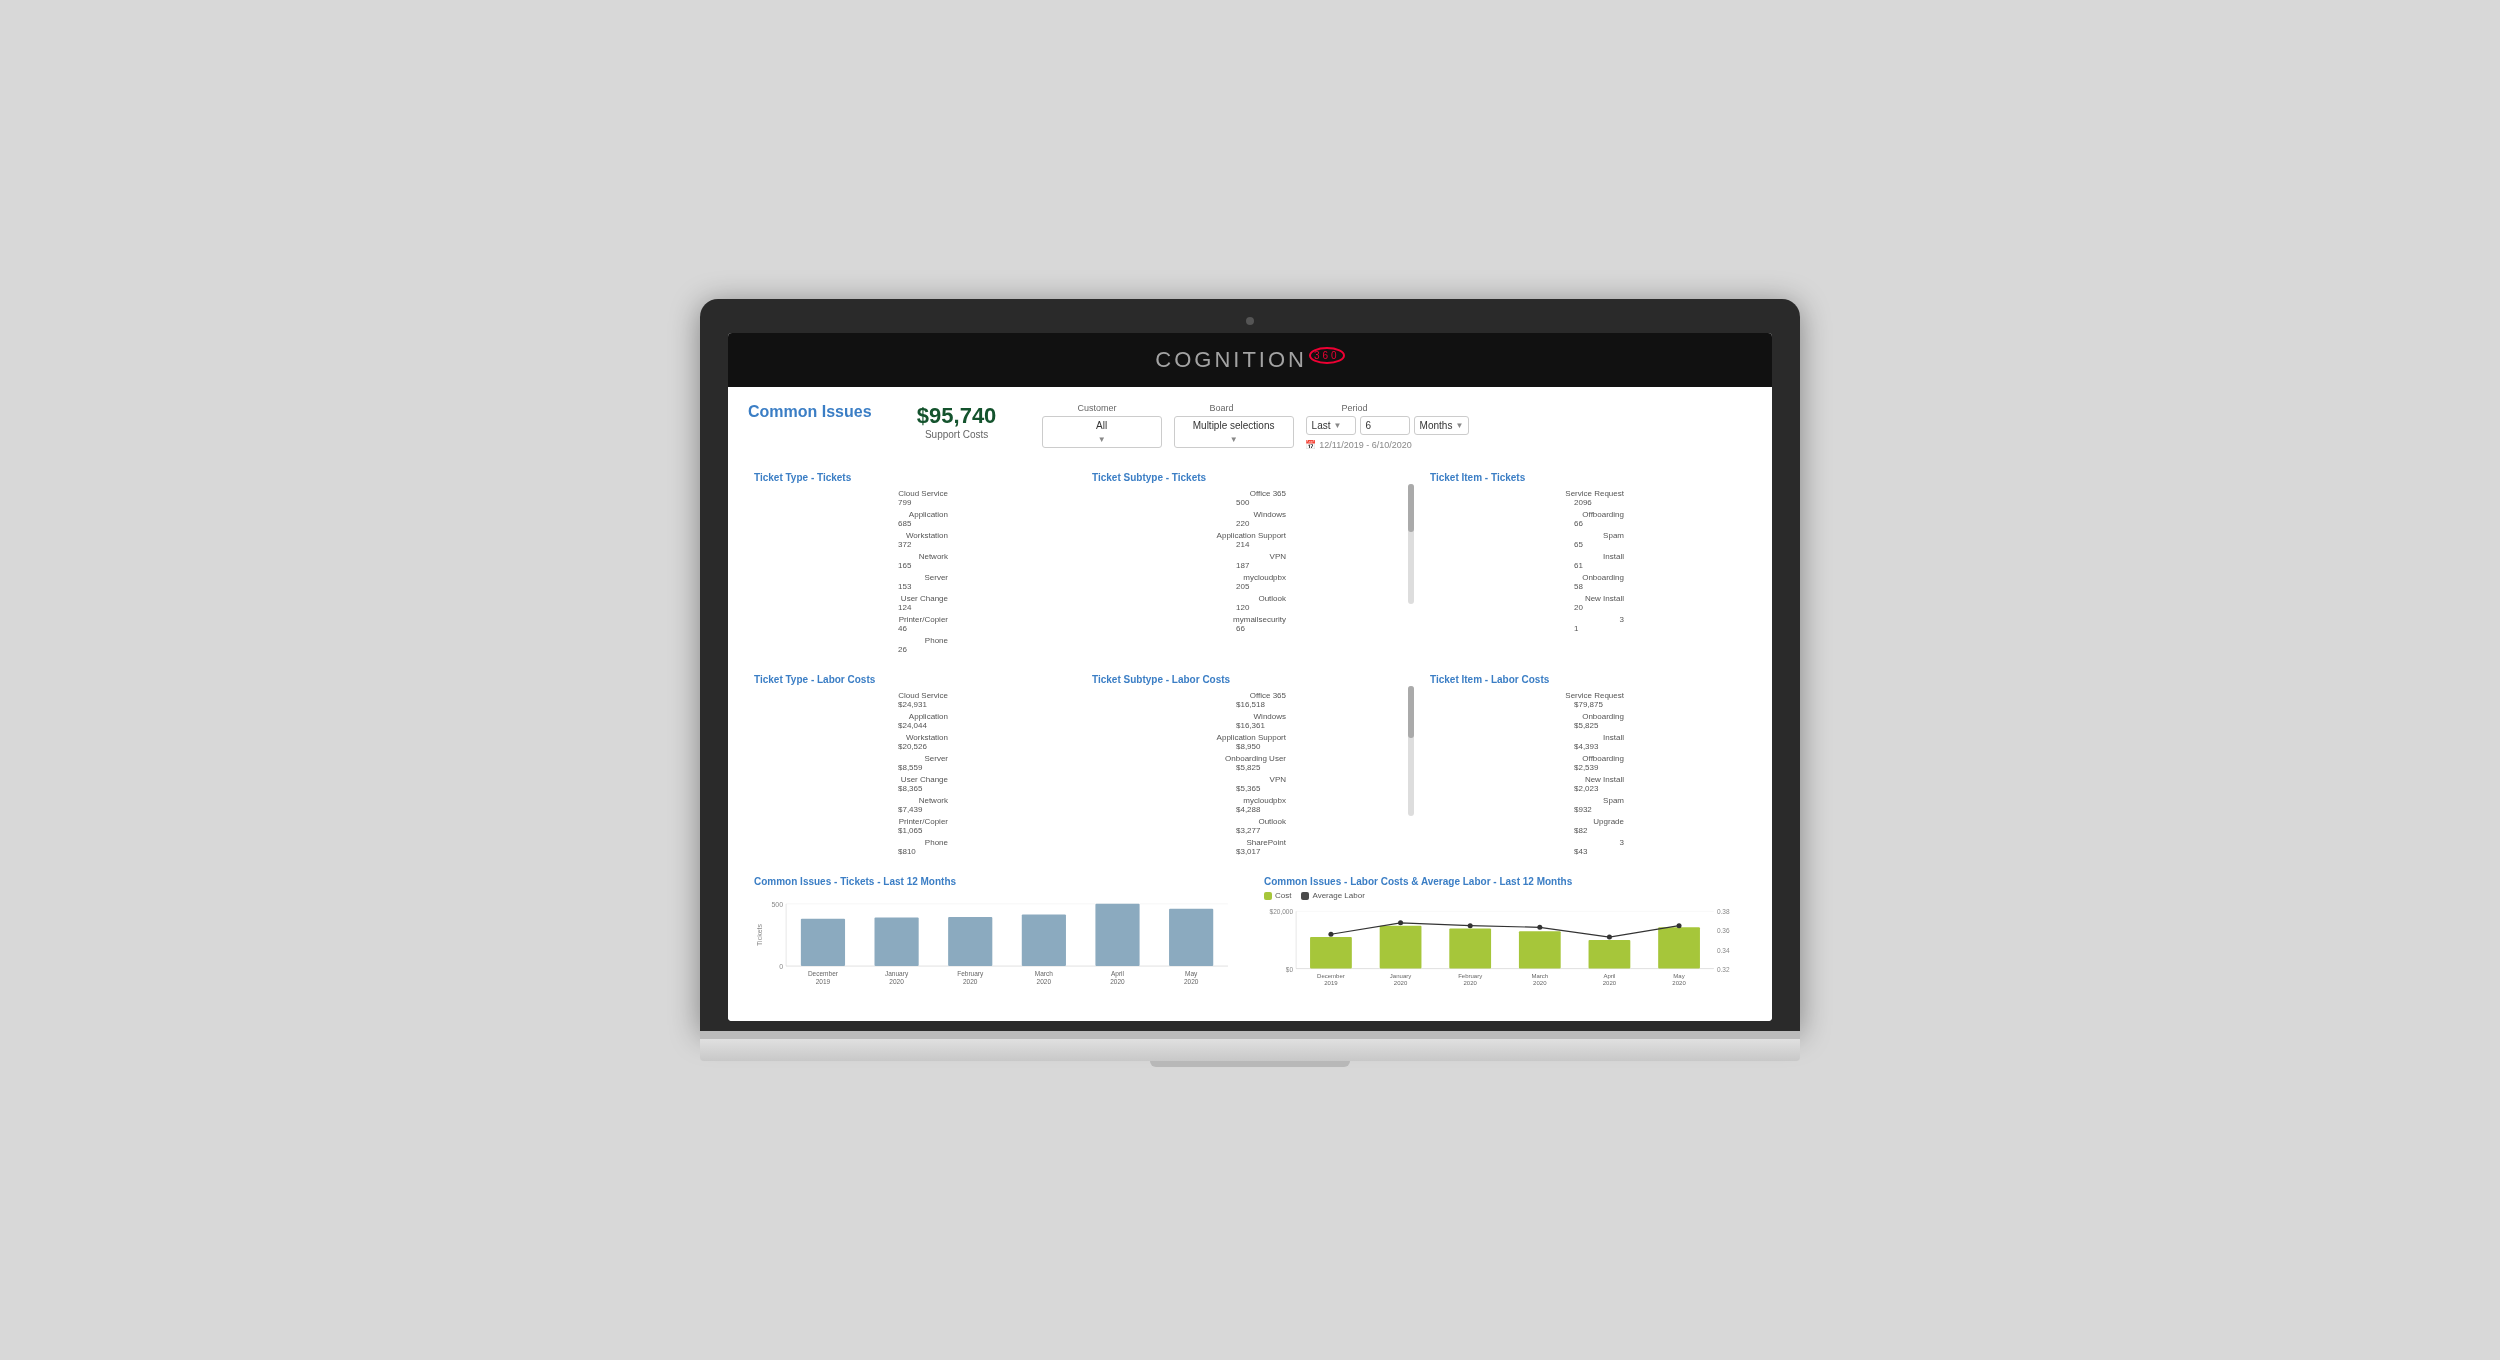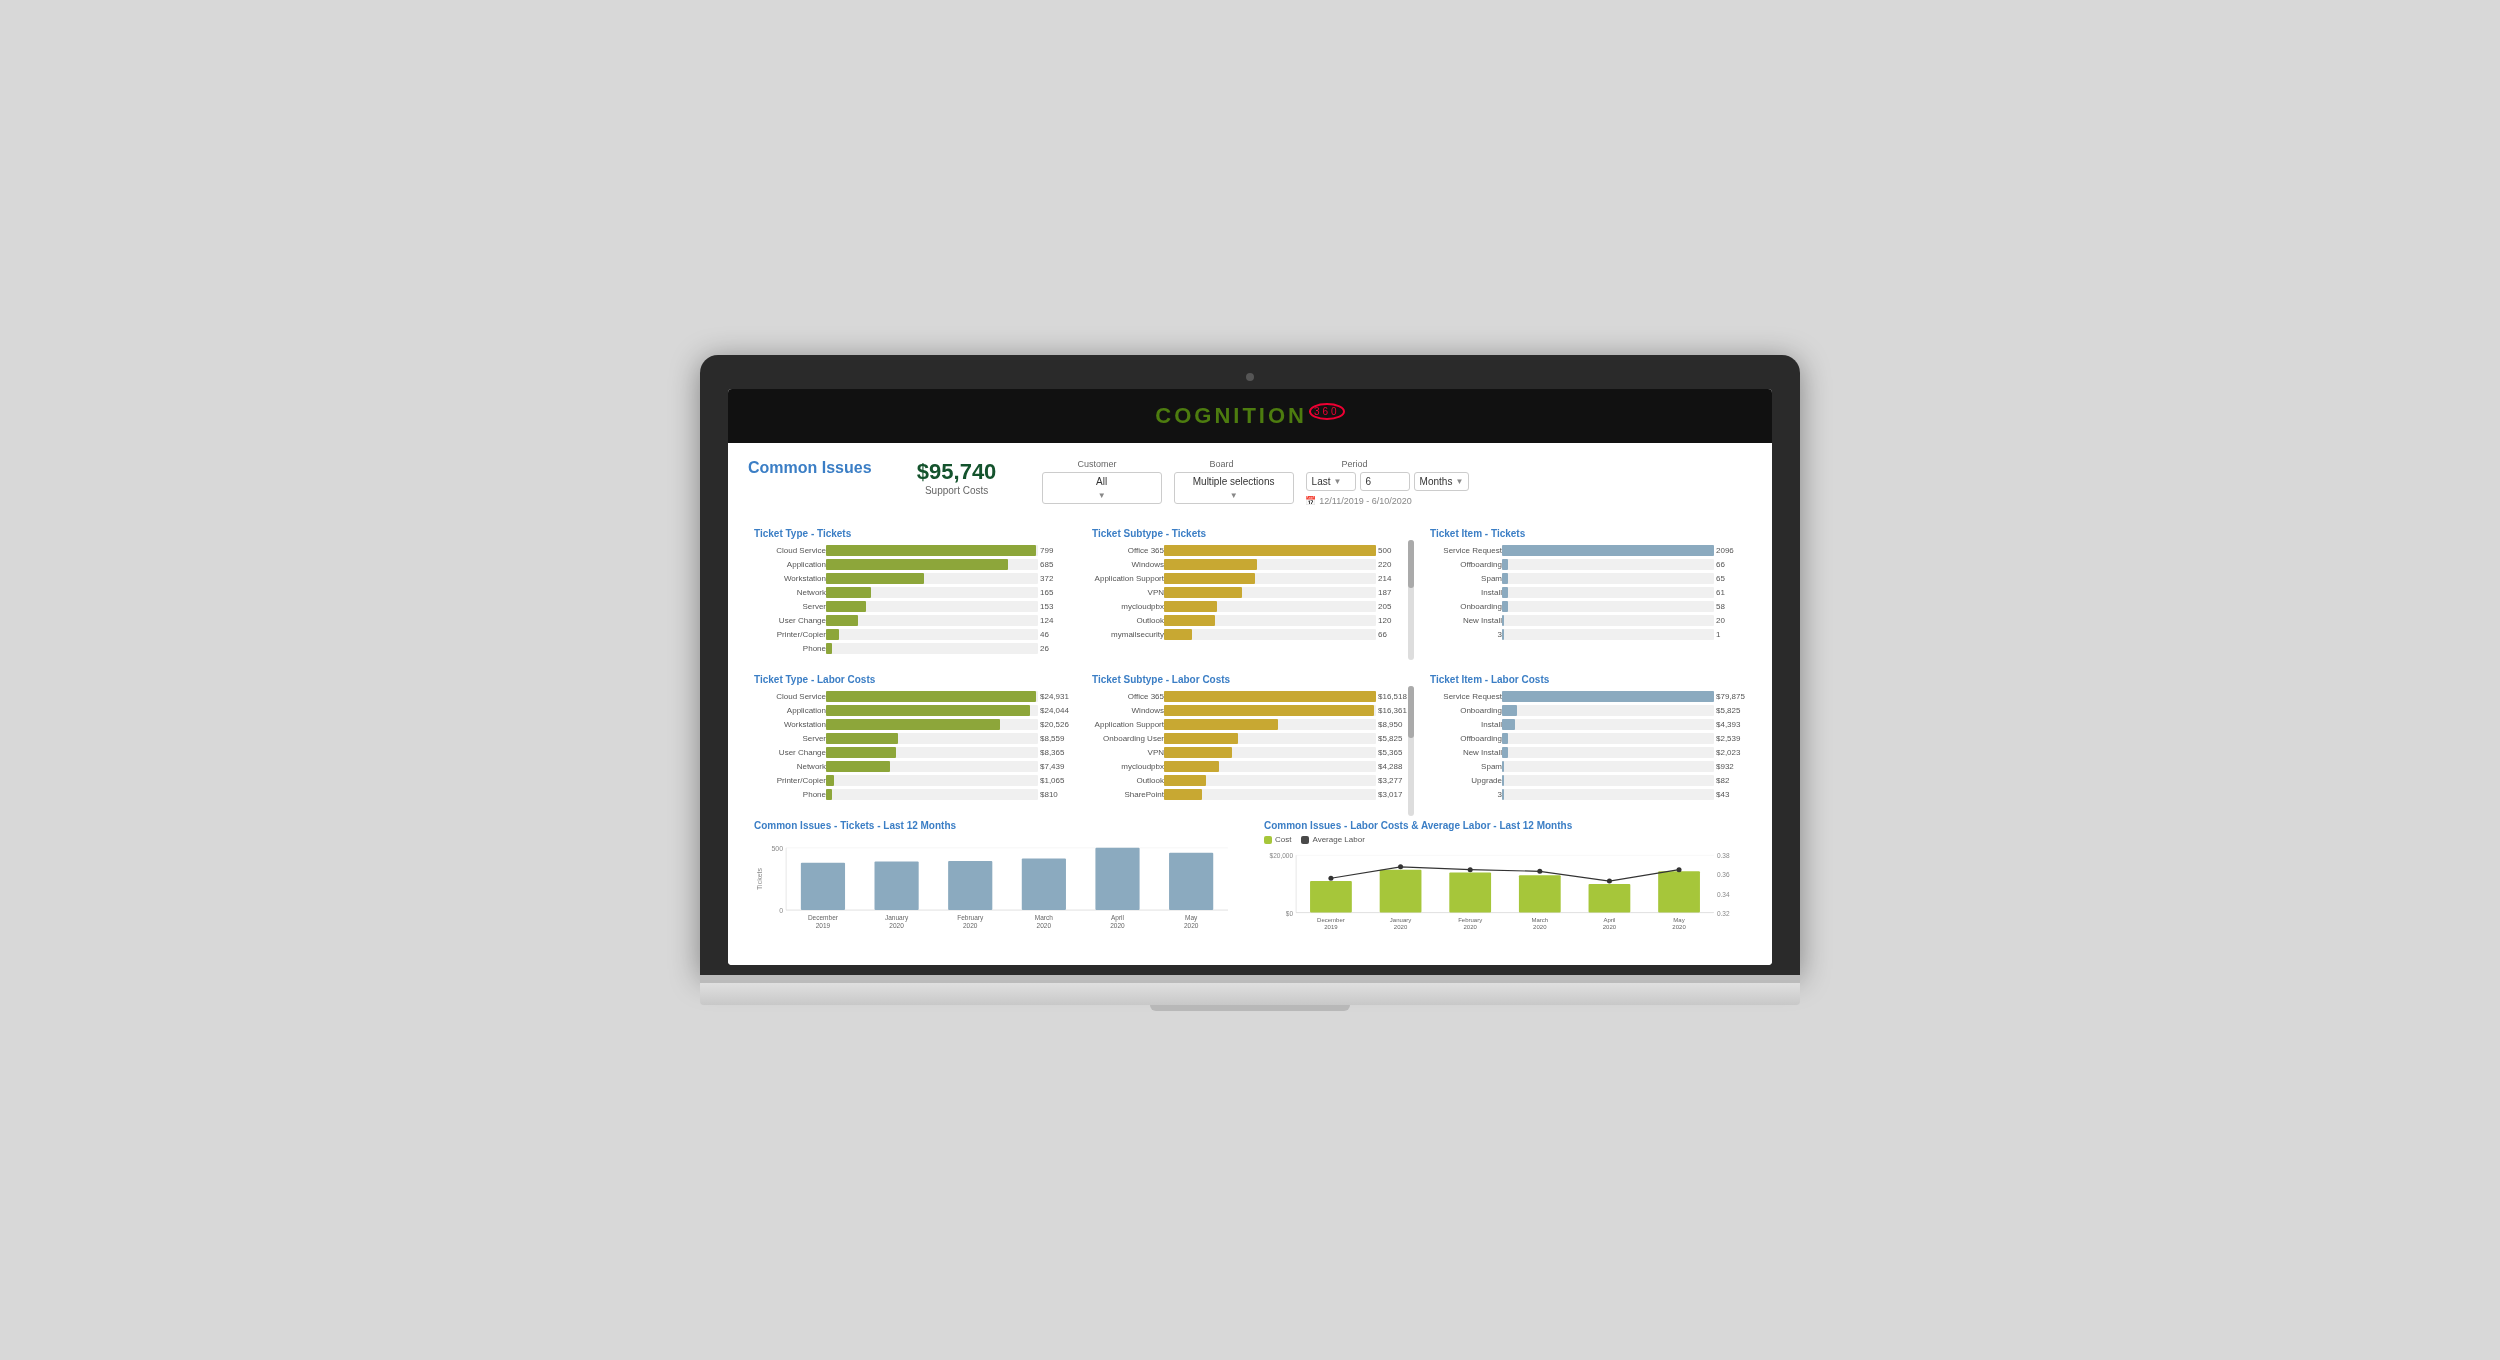--- a/index.html
+++ b/index.html
@@ -64,21 +64,21 @@
     
     .app-header {
       background: #111;
       padding: 14px 20px;
       text-align: center;
       color: #fff;
       font-size: 22px;
       font-weight: 700;
       letter-spacing: 3px;
     }
-    .logo-text { color: #4d7c0f; font-size: 22px; font-weight: 700; letter-spacing: 3px; }
+    .logo-text { color: #a3a3a3; font-size: 22px; font-weight: 400; letter-spacing: 3px; }
     .logo-360 {
       display: inline-block;
       background: transparent;
       border: 2px solid #e03;
       border-radius: 50%;
       color: #e03;
       font-size: 10px;
       font-weight: 400;
       padding: 1px 3px;
       margin-left: 2px;
@@ -202,20 +202,21 @@
 
     
     .bar-chart {
       display: flex;
       flex-direction: column;
       gap: 3px;
     }
     .bar-row {
       display: flex;
       align-items: center;
+      flex-direction: column;
     }
     .bar-label {
       font-size: 8px;
       color: #555;
       text-align: right;
       width: 72px;
       flex-shrink: 0;
     }
     .bar-track {
       flex: 1;

